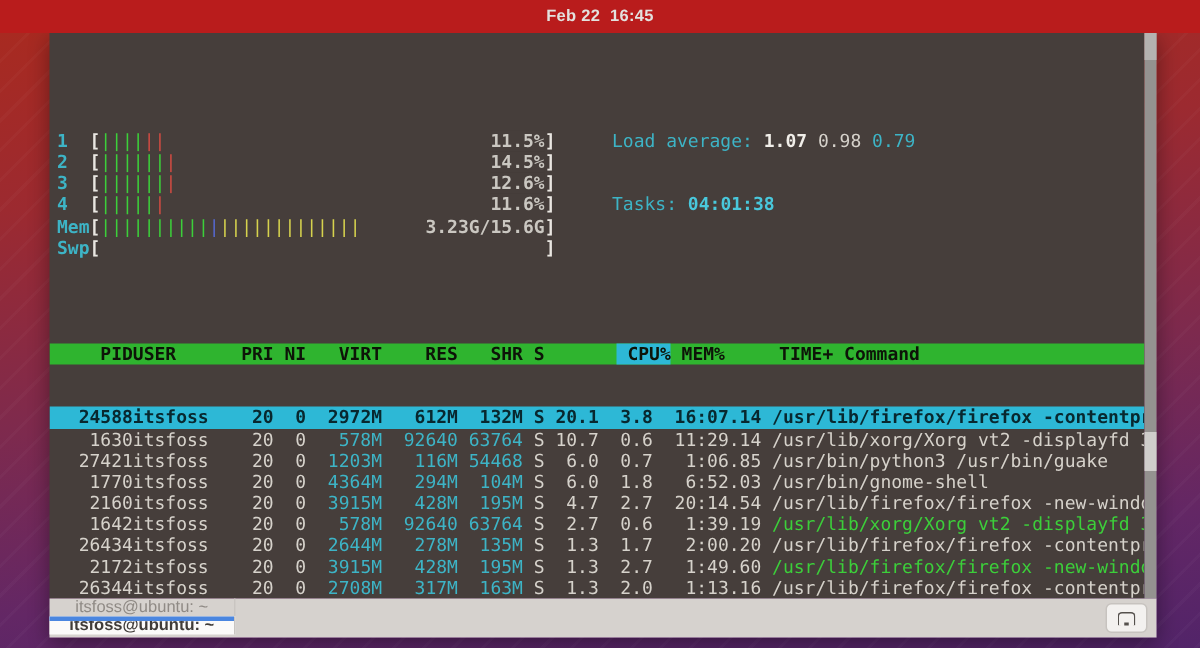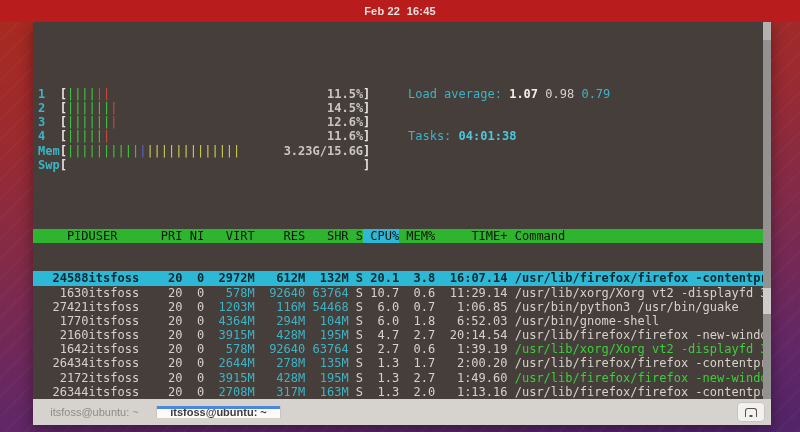--- a/index.html
+++ b/index.html
@@ -33,40 +33,40 @@
   .seg-green{color:var(--green);} .seg-red{color:var(--red);}
   .seg-yellow{color:var(--yellow);} .seg-blue{color:var(--blue);}
   .mval{position:absolute;right:0;top:0;color:var(--mval);font-weight:bold;background:var(--term-bg);}
   
   .stats{position:absolute;left:375px;top:8px;}
   .sline{height:14.2px;}
   .c-cyan{color:var(--cyan);} .c-bcyan{color:var(--bcyan);font-weight:bold;}
   .c-white{color:var(--fg);} .c-bwhite{color:var(--bwhite);font-weight:bold;}
   .c-bgreen{color:var(--green);font-weight:bold;}
   
-  .phead{display:flex;height:14.2px;background:var(--hgreen);color:#0d1408;font-weight:normal;
+  .phead{display:flex;height:14.2px;background:var(--hgreen);color:#0d1408;font-weight:bold;
     margin-top:14.2px;padding-left:5px;}
   .phead .hc{display:inline-block;}
-  .phead .sort{background:var(--sel);}
+  .phead .sort{background:var(--sel);margin-left:48px;}
   .prow{display:flex;height:14.2px;padding-left:5px;overflow:hidden;}
   .prow span{display:inline-block;}
   .col-cyan{color:var(--cyan);}
   .cmd{flex:1;padding-left:1ch;overflow:hidden;}
   .cmd-green{color:var(--green);}
   .prow.sel{background:var(--sel);}
   .prow.sel span{color:var(--rowblack) !important;font-weight:bold;}
   
   .scrollbar{position:absolute;right:0;top:0;width:8px;bottom:26px;background:#949290;}
   .thumb{position:absolute;left:0;width:8px;}
   .t1{top:0;height:18px;background:#b4b2b0;}
   .t2{top:266px;height:26px;background:#cfcdcb;}
   
   .tabbar{position:absolute;left:0;right:0;bottom:0;height:26px;background:var(--tabbar);
     display:flex;align-items:stretch;font-size:11px;}
-  .tabs{display:flex;align-items:center;}
+  .tabs{display:flex;align-items:flex-end;flex-direction:column;}
   .tab{width:124px;display:flex;align-items:center;justify-content:center;
     color:#8f8a85;position:relative;border-right:1px solid #c9c5c1;}
   .tab.active{background:#fbfaf9;color:#403c39;font-weight:bold;}
   .tab.active::before{content:"";position:absolute;left:0;right:0;top:0;height:3px;background:var(--accent);}
   .tabbtn{position:absolute;right:6px;top:3px;width:28px;height:20px;background:#f3f1ef;
     border:1px solid #c7c3bf;border-radius:4px;display:flex;align-items:center;justify-content:center;}
   .glyph{display:inline-block;width:12px;height:9px;border:1px solid #55514d;border-bottom:none;
     border-radius:3px 3px 0 0;position:relative;}
   .glyph::after{content:"";position:absolute;left:50%;bottom:0;transform:translateX(-50%);
     width:3px;height:2px;background:#55514d;}

